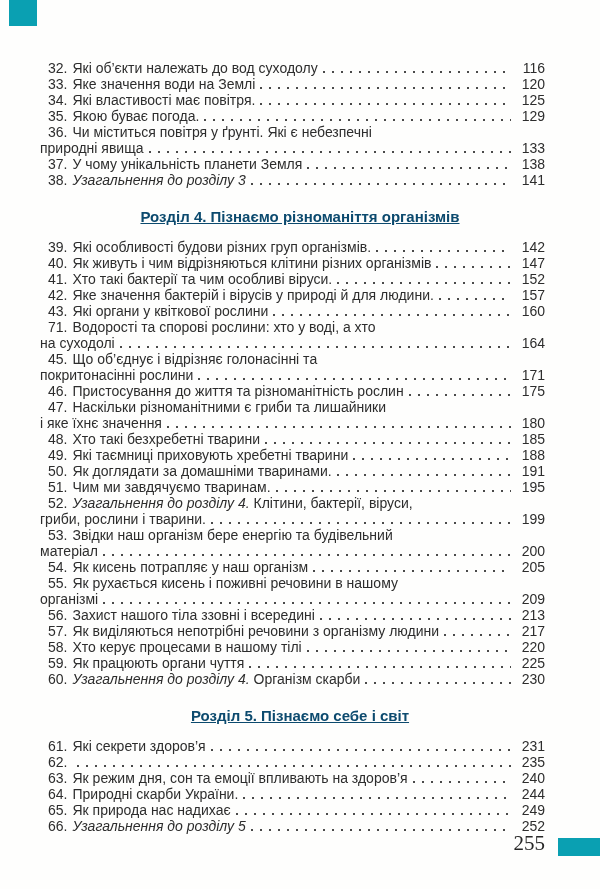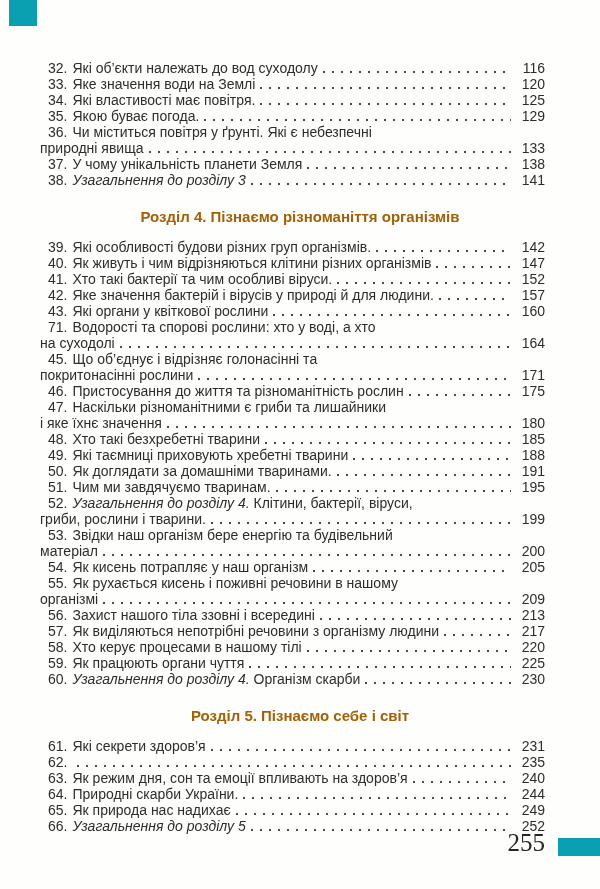--- a/index.html
+++ b/index.html
@@ -26,25 +26,26 @@
     box-sizing: border-box;
     width: 600px;
     padding: 60px 55px 0 40px;
     font-size: 14px;
     line-height: 16px;
   }
   .toc-heading {
     font-weight: bold;
     font-size: 15px;
     line-height: 18px;
-    color: #a16207;
+    color: #0c4a6e;
     text-align: center;
     padding-left: 15px;
     margin: 20px 0 13px 0;
     white-space: nowrap;
+    text-decoration: underline;
   }
   .toc-line {
     display: flex;
     align-items: baseline;
     white-space: nowrap;
   }
   .toc-line.first { padding-left: 8px; }
   .toc-line.cont  { padding-left: 0; }
   .num { margin-right: 5px; }
   .title .it { font-style: italic; }
@@ -58,21 +59,21 @@
   }
   .pg {
     min-width: 28px;
     text-align: right;
   }
   .folio {
     position: absolute;
     top: 832px;
     right: 55px;
     font-family: "Liberation Serif", "DejaVu Serif", serif;
-    font-size: 25px;
+    font-size: 21px;
     line-height: 22px;
     color: #262626;
   }
   .footer-accent {
     position: absolute;
     top: 838px;
     right: 0;
     width: 42px;
     height: 18px;
   }

